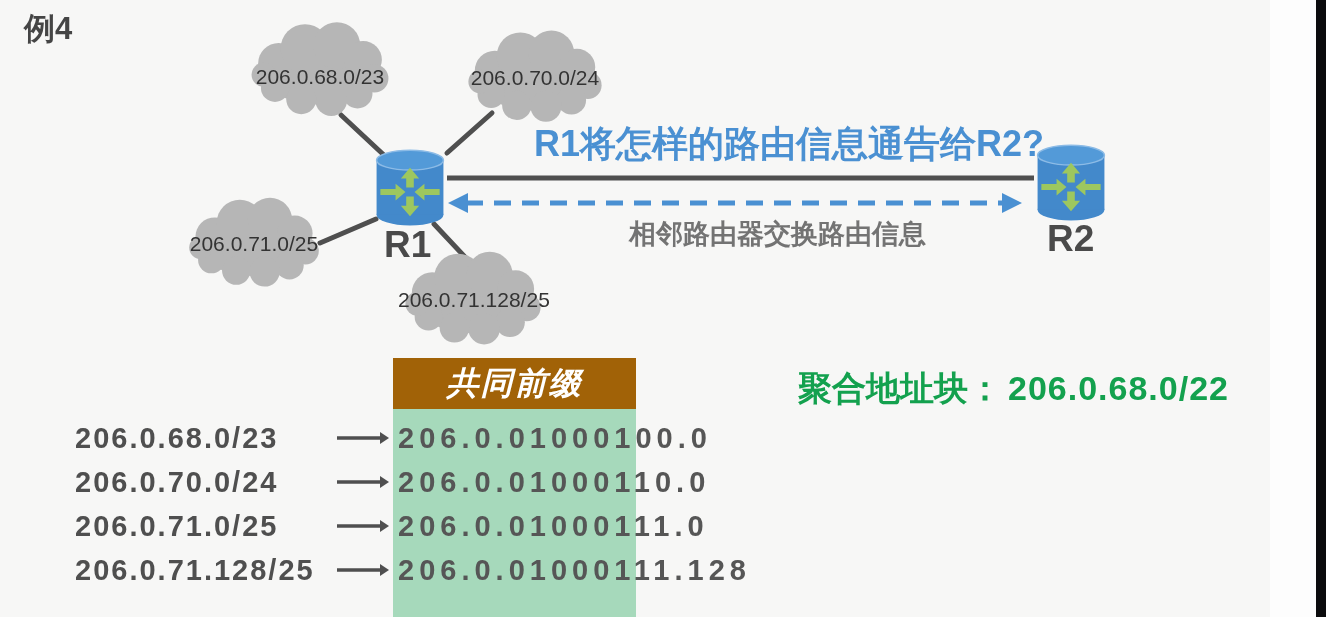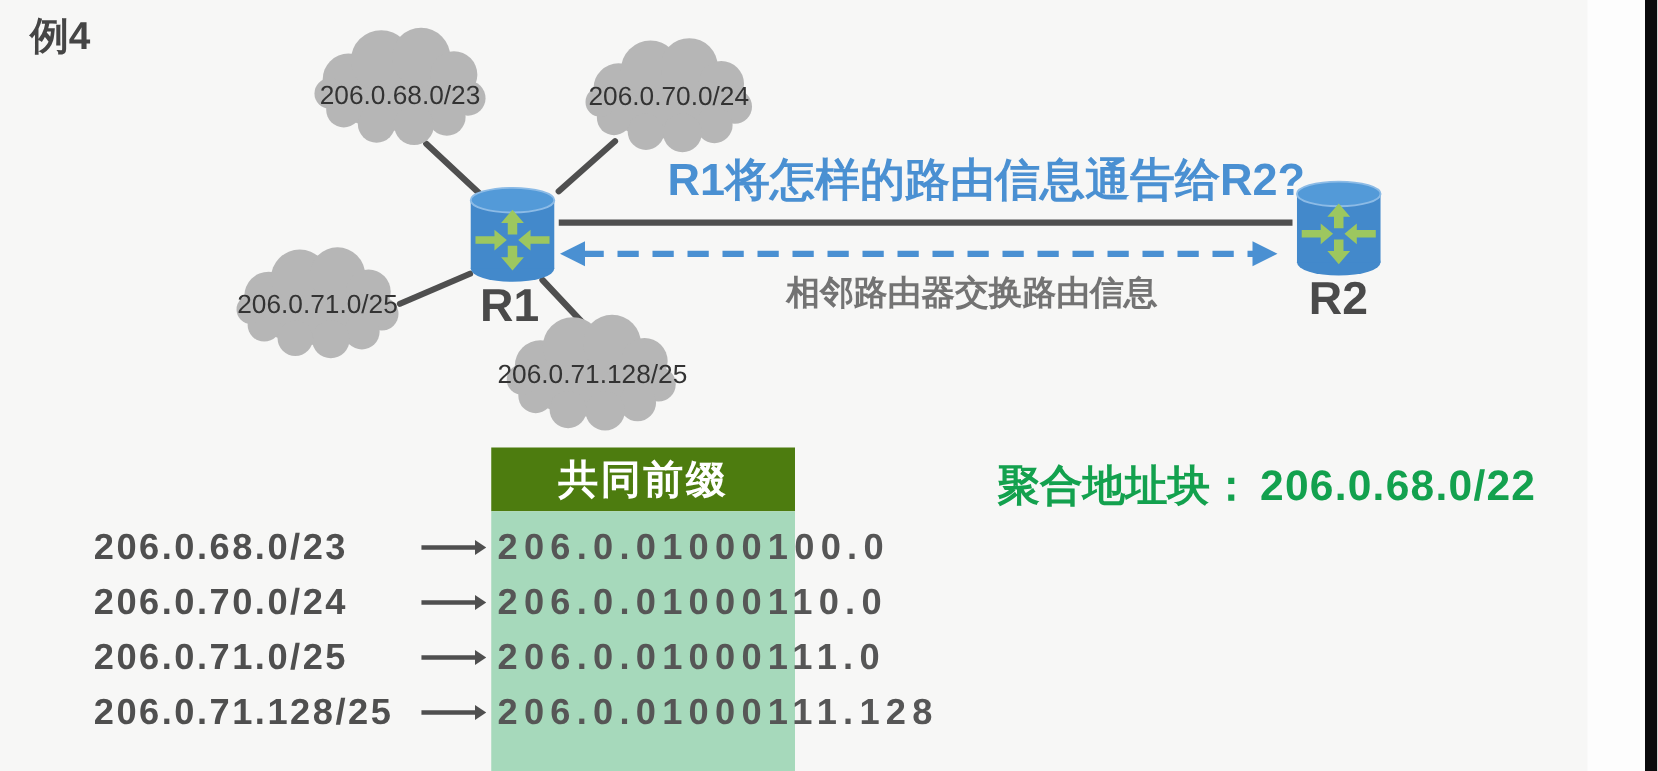--- a/index.html
+++ b/index.html
@@ -35,23 +35,23 @@
     position:absolute;left:510px;top:120px;
     font-size:36px;font-weight:bold;color:#4a90d2;white-space:nowrap;margin-left:24px;
   }
   .link-caption{
     position:absolute;left:588px;top:216px;
     font-size:27px;font-weight:bold;color:#737373;white-space:nowrap;margin-left:41px;
   }
 
   .prefix-header{
     position:absolute;left:393px;top:358px;width:243px;height:51px;
-    background:#4d7c0f;color:#ffffff;
+    background:#a16207;color:#ffffff;
     display:flex;align-items:center;justify-content:center;
-    font-size:32px;font-weight:bold;letter-spacing:2px;
+    font-size:32px;font-weight:bold;letter-spacing:2px;font-style:italic;
   }
   .prefix-column{
     position:absolute;left:393px;top:409px;width:243px;height:208px;
     background:#a6d9bb;
   }
 
   .agg-row{position:absolute;left:75px;height:40px;display:flex;align-items:center;}
   .row-label{
     width:262px;font-size:29px;font-weight:bold;color:#4f4f4f;
     letter-spacing:2px;white-space:nowrap;

